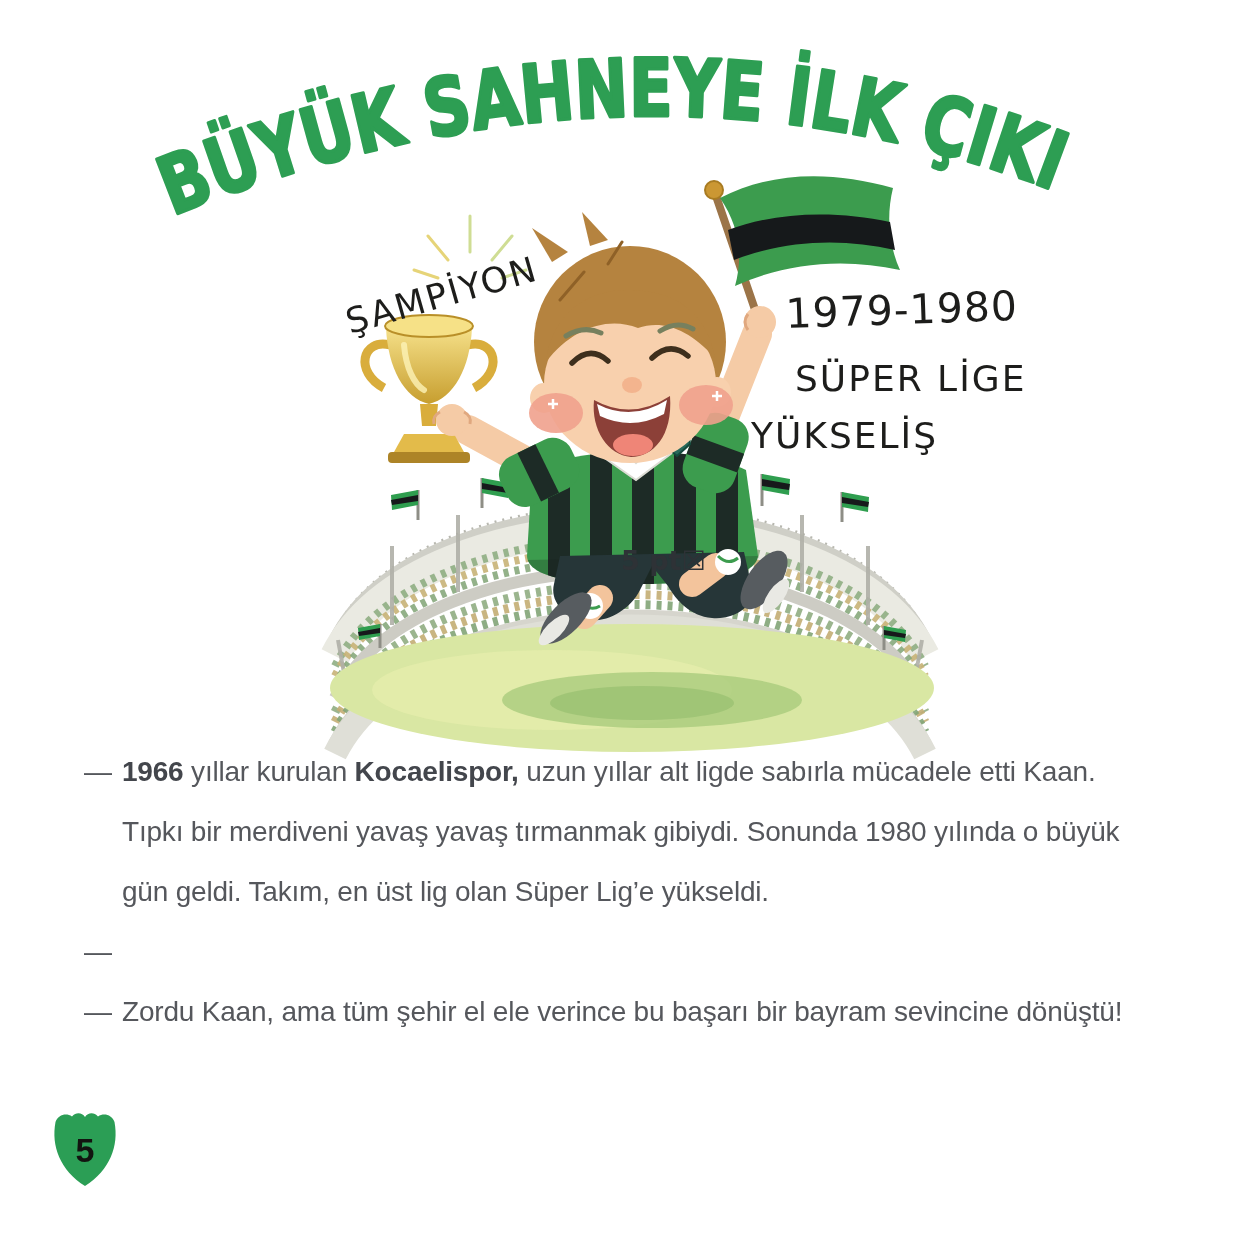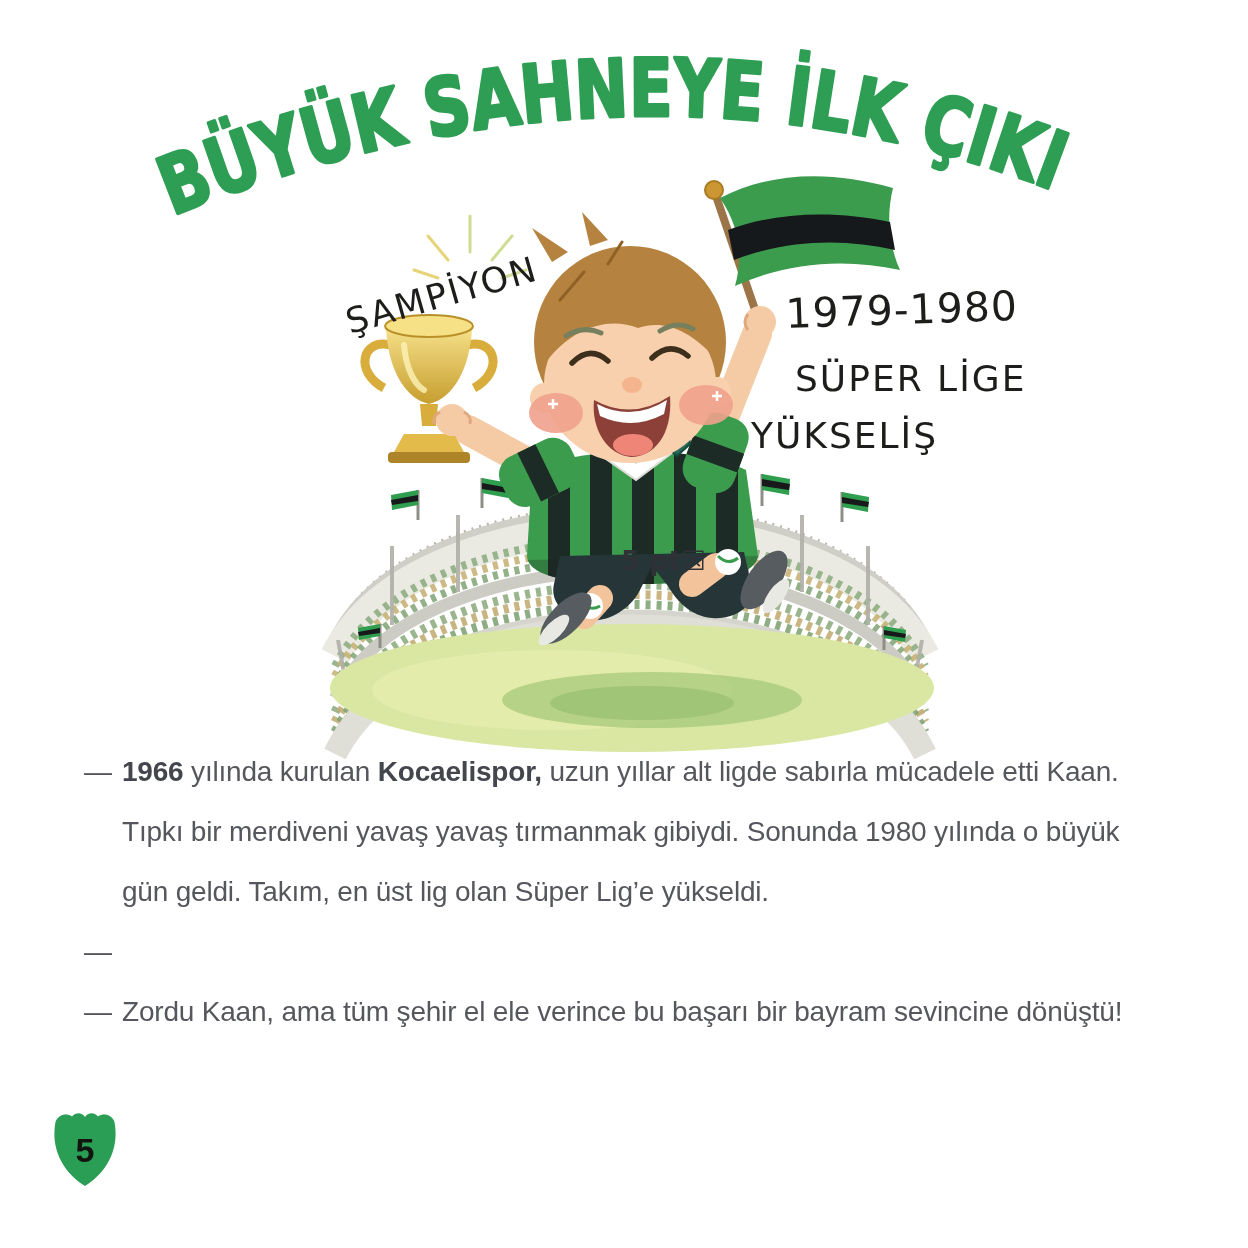--- a/index.html
+++ b/index.html
@@ -215,21 +215,21 @@
 
     <g transform="translate(54,1110)">
       <path d="M31,7 C34,2.5 40,2 44,6.5 C50,2.5 58,5 60.5,12 C65,36 56,60 31,76 C6,60 -3,36 1.5,12 C4,5 12,2.5 18,6.5 C22,2 28,2.5 31,7 Z" fill="#2b9e55"></path>
       <text class="badge-num" x="31" y="52" text-anchor="middle">5</text>
     </g>
   </svg>
 
   <div class="dialogue">
     <div class="d-item">
       <span class="dash">—</span>
-      <p class="d-text"><b>1966</b><span> yılında kurulan </span><b>Kocaelispor,</b><span> uzun yıllar alt ligde sabırla mücadele etti Kaan. Tıpkı bir merdiveni yavaş yavaş tırmanmak gibiydi. Sonunda 1980 yılında o büyük gün geldi. Takım, en üst lig olan Süper Lig’e yükseldi.</span></p>
+      <p class="d-text"><b>1966</b><span> yıllar kurulan </span><b>Kocaelispor,</b><span> uzun yıllar alt ligde sabırla mücadele etti Kaan. Tıpkı bir merdiveni yavaş yavaş tırmanmak gibiydi. Sonunda 1980 yılında o büyük gün geldi. Takım, en üst lig olan Süper Lig’e yükseldi.</span></p>
     </div>
     <div class="d-item">
       <span class="dash">—</span>
     </div>
     <div class="d-item">
       <span class="dash">—</span>
       <p class="d-text">Zordu Kaan, ama tüm şehir el ele verince bu başarı bir bayram sevincine dönüştü!</p>
     </div>
   </div>
 

